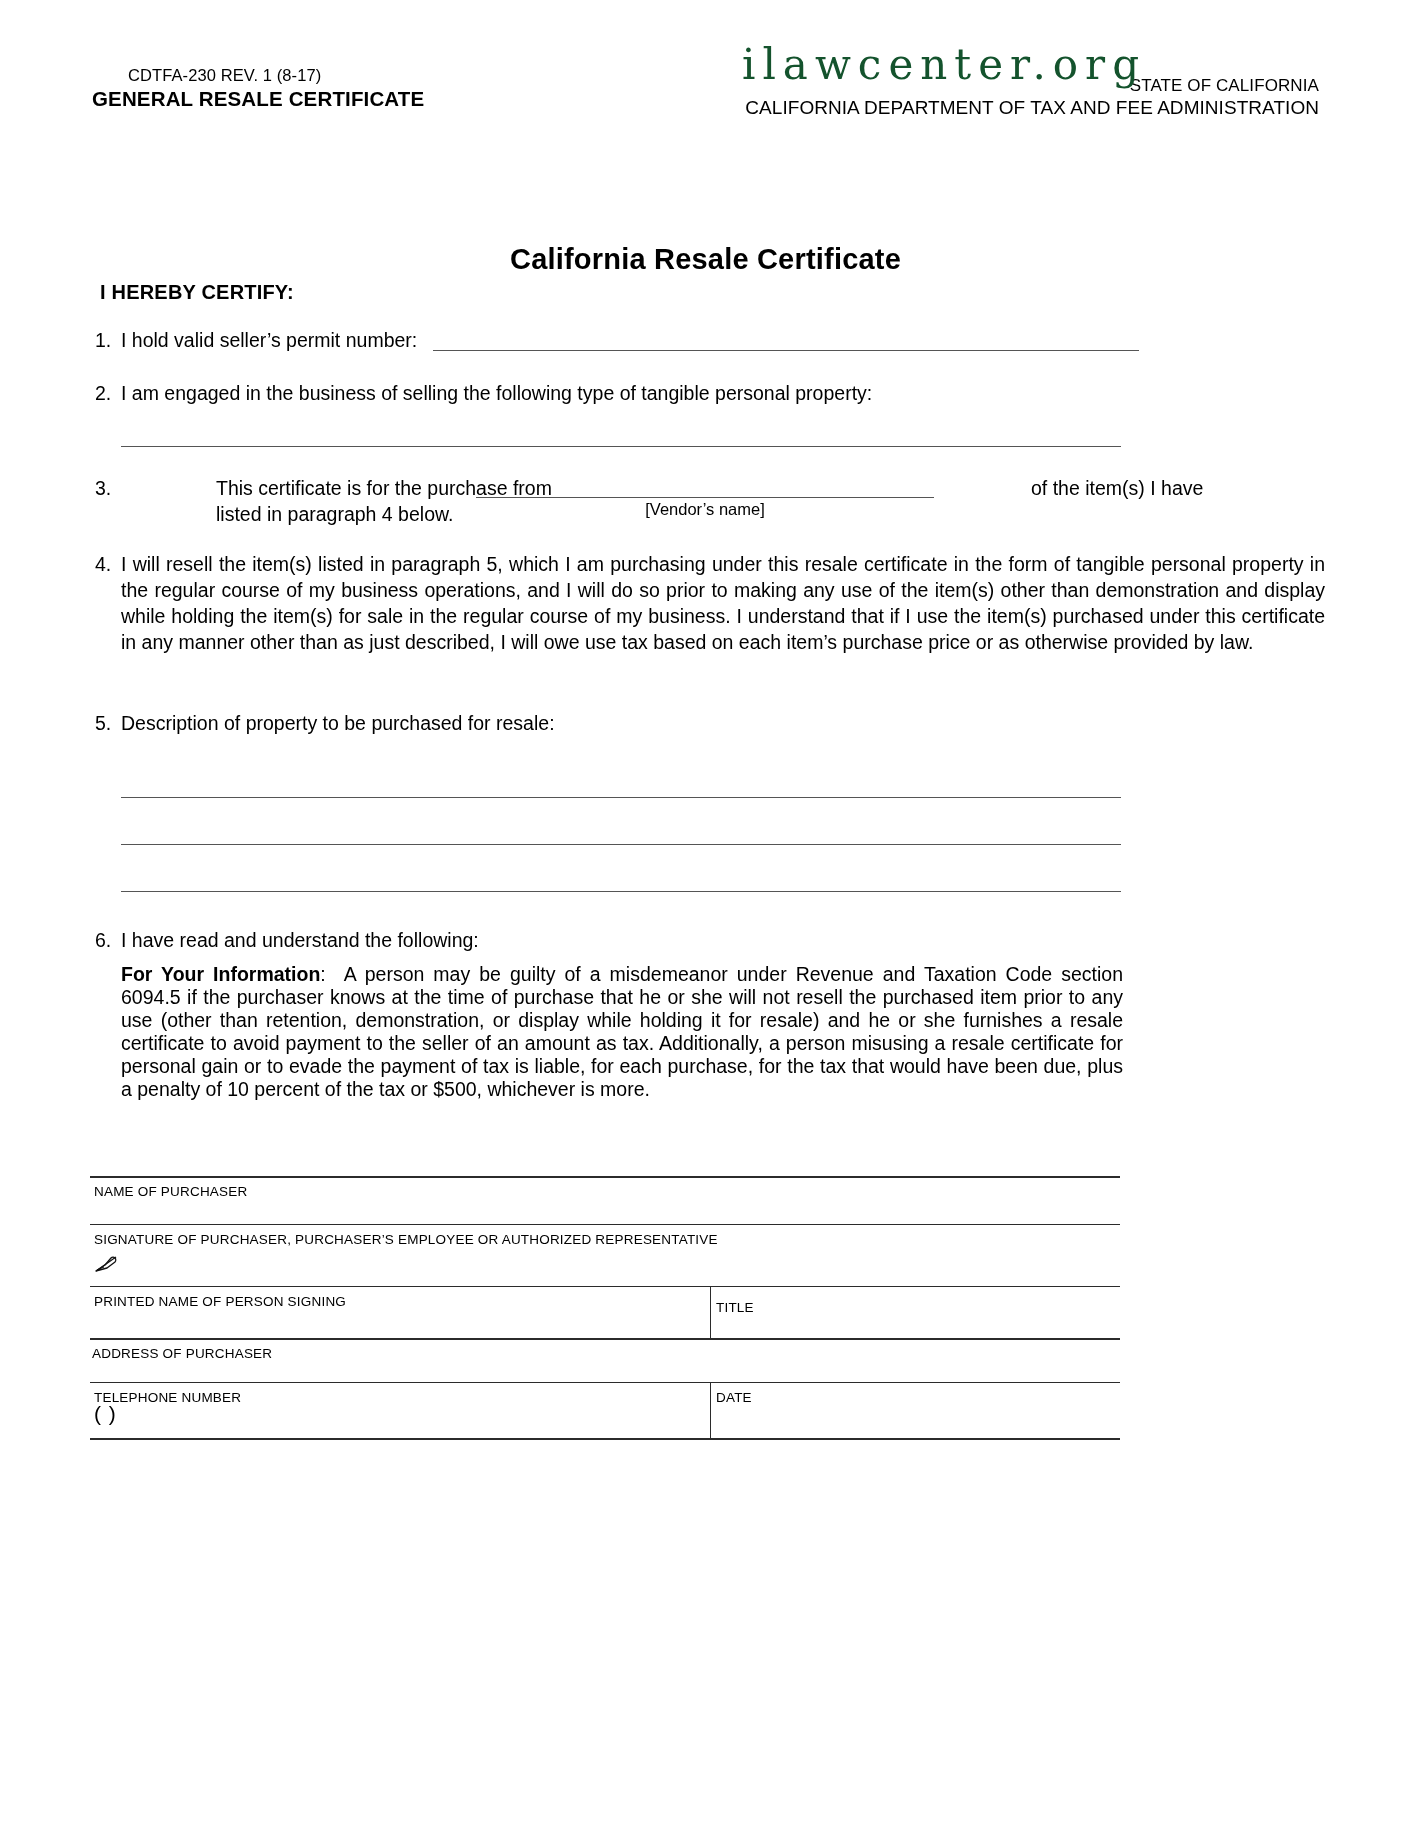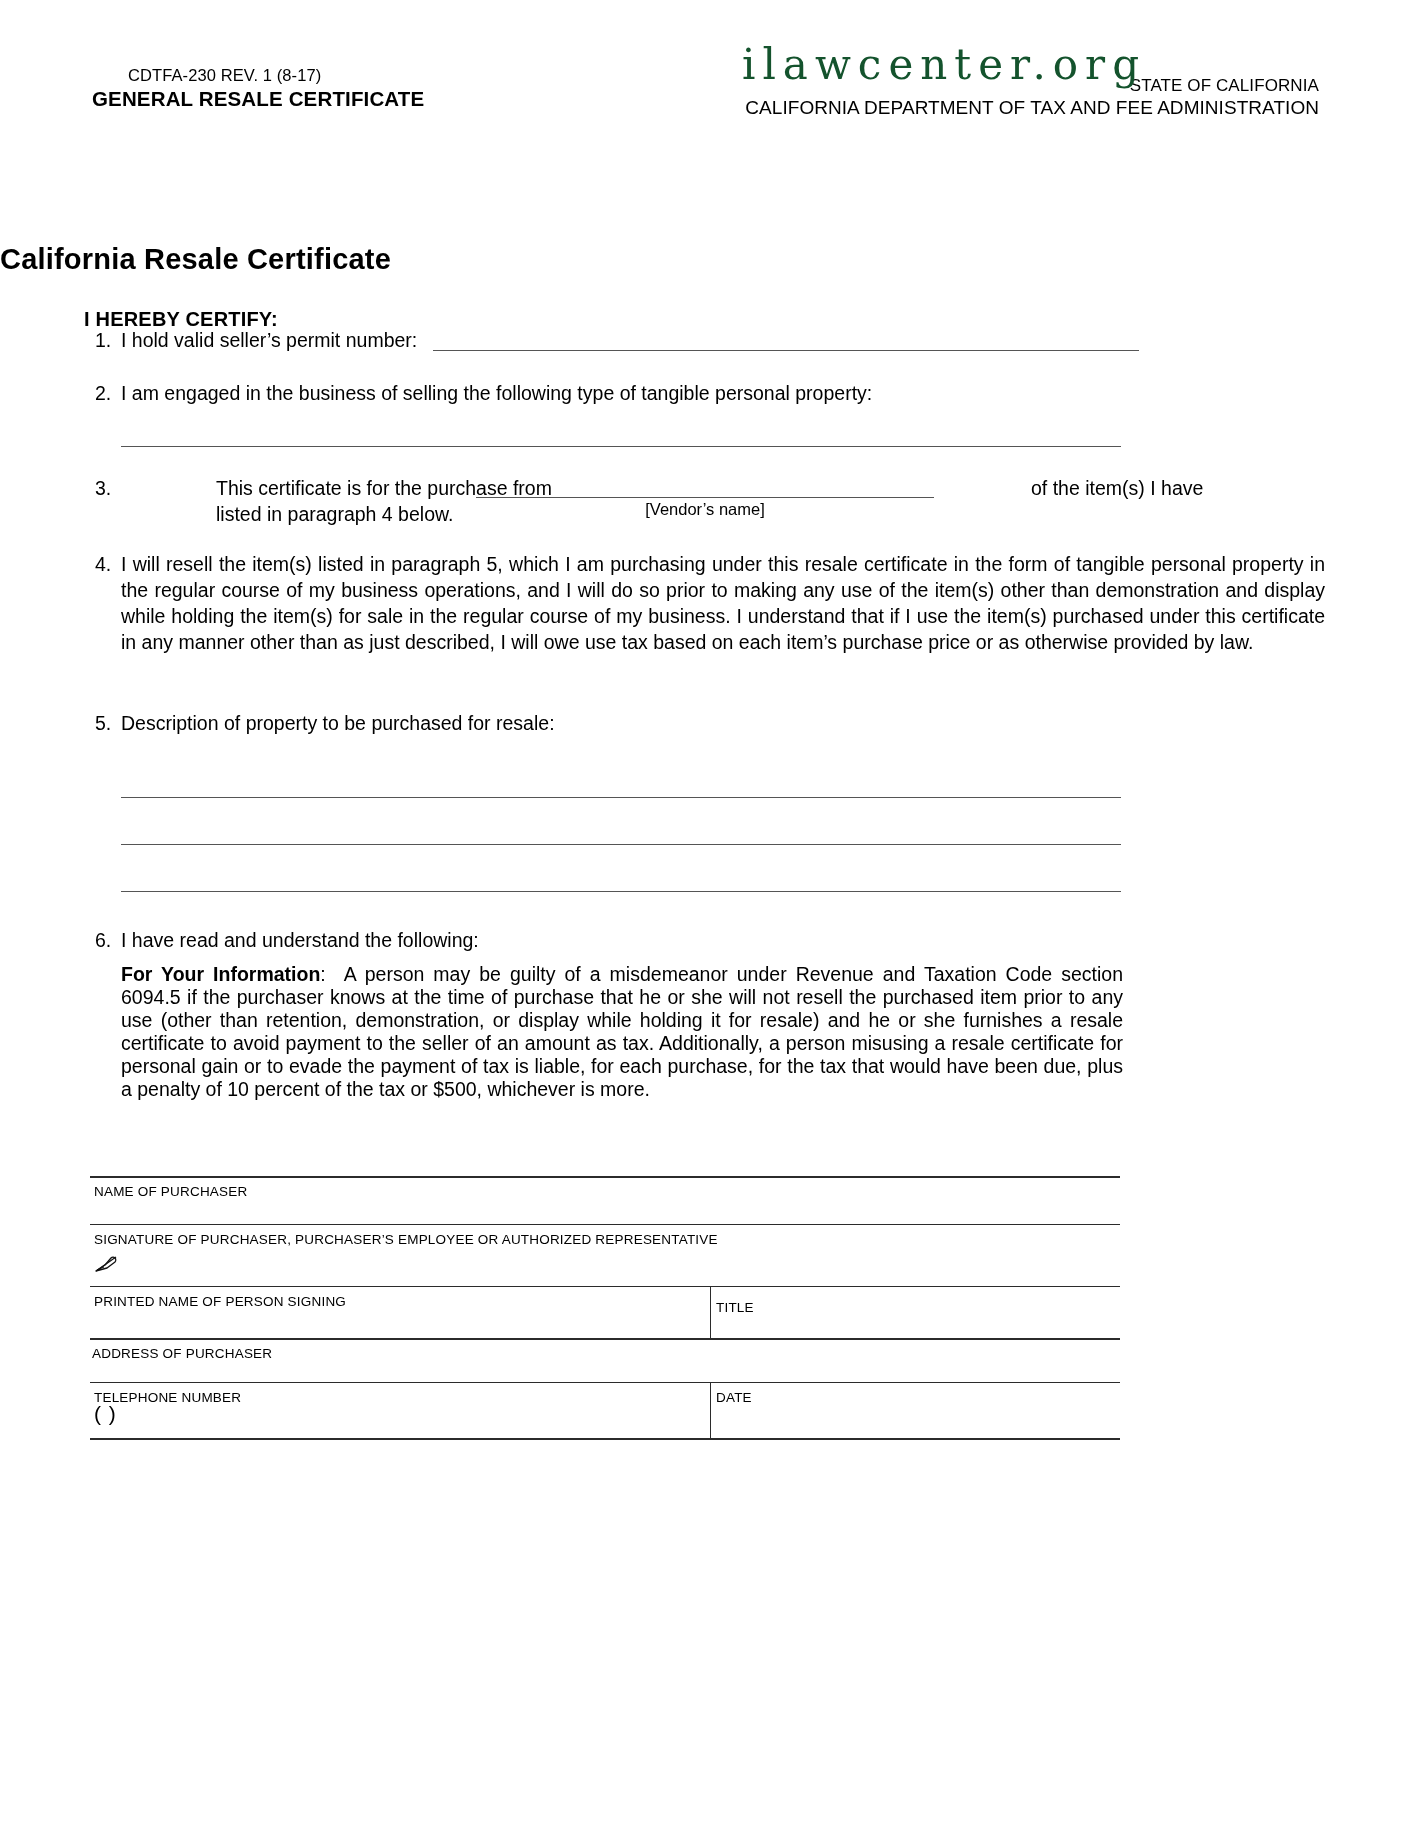--- a/index.html
+++ b/index.html
@@ -78,35 +78,34 @@
     z-index: 5;
     pointer-events: none;
   }
 
   
   .doc-title {
     position: absolute;
     left: 0;
     top: 243px;
     width: 1411px;
-    text-align: left;
+    text-align: center;
     font-size: 29px;
     font-weight: bold;
     letter-spacing: 0.2px;
   }
 
   
   .certify {
     position: absolute;
-    left: 84px;
+    left: 100px;
     top: 281px;
     font-size: 20px;
     font-weight: bold;
     letter-spacing: 0.2px;
-    margin-top: 27px;
   }
 
   
   .item {
     position: absolute;
     font-size: 19.5px;
     line-height: 26px;
   }
   .item .num {
     position: absolute;

